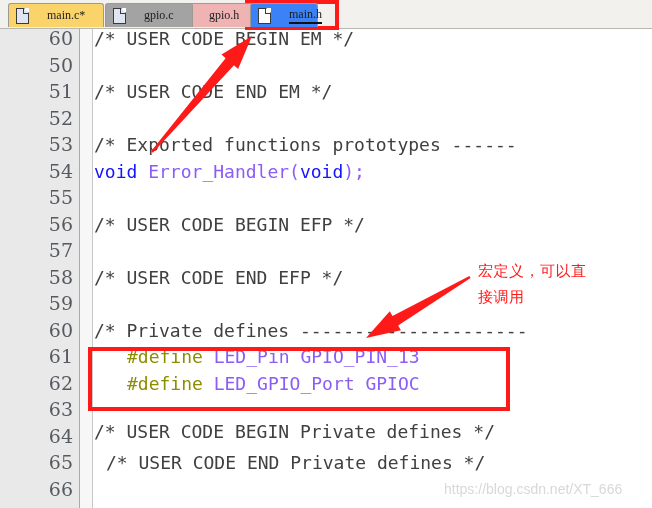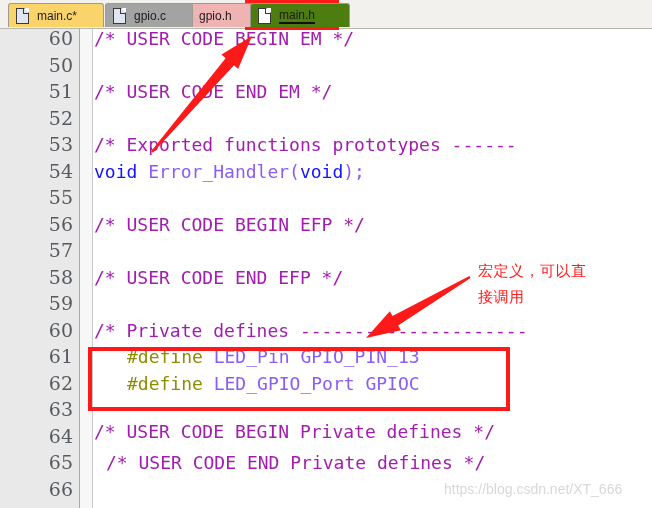--- a/index.html
+++ b/index.html
@@ -36,21 +36,21 @@
     padding-right: 10px;
     border-top: 1px solid #9b9b93;
     border-right: 1px solid #9b9b93;
     border-left: 1px solid #9b9b93;
     border-top-left-radius: 3px;
     border-top-right-radius: 3px;
     font-size: 12px;
     color: #1c1c1c;
     white-space: nowrap;
   }
-  .tab .tab-label { margin-left: 8px; }
+  .tab .tab-label { margin-left: 18px; font-family: Liberation Serif, serif; }
   .tab.active .tab-label {
     border-bottom: 2px solid #101010;
     padding-bottom: 0px;
   }
   
   .tab::before {
     content: "";
     position: absolute;
     left: -8px; top: -1px;
     width: 0; height: 0;
@@ -125,21 +125,21 @@
   }
   .cline {
     position: absolute;
     left: 0;
     white-space: pre;
     font-family: "DejaVu Sans Mono", "Liberation Mono", monospace;
     font-size: 18px;
     line-height: 24px;
     letter-spacing: 0px;
   }
-  .c-comment { color: #a21caf; }
+  .c-comment { color: #404040; }
   .c-keyword { color: #1414ff; font-weight: normal; }
   .c-plain   { color: #8b5cf6; }
   .c-pp      { color: #8d8d00; margin-left: 33px; }
 
   
   .anno-rect {
     position: absolute;
     border: 4px solid #ff1a1a;
     box-sizing: border-box;
     pointer-events: none;
@@ -182,21 +182,21 @@
       <span class="tab-label">main.c*</span>
     </div>
     <div class="tab" style="left: 105px; width: 88px; background: #a3a3a3; z-index: 9;">
       <span class="doc-icon shaded"></span>
       <span class="tab-label">gpio.c</span>
     </div>
     <div class="tab" style="left: 170px; width: 88px; background: rgb(240, 179, 179); z-index: 8;">
       <span class="doc-icon"></span>
       <span class="tab-label">gpio.h</span>
     </div>
-    <div class="tab active" style="left: 250px; width: 100px; background: #4d7c0f; z-index: 20;">
+    <div class="tab active" style="left: 250px; width: 68px; background: #3b82f6; z-index: 20;">
       <span class="doc-icon"></span>
       <span class="tab-label">main.h</span>
     </div>
   </div>
 
 <div id="editor">
   <div id="gutter">
       <div class="lnum" style="top: -3px;">60</div>
       <div class="lnum" style="top: 23.5px;">50</div>
       <div class="lnum" style="top: 50px;">51</div>

